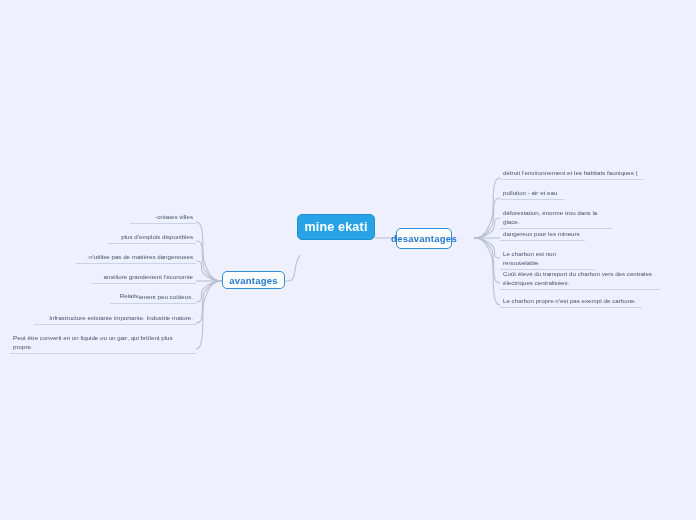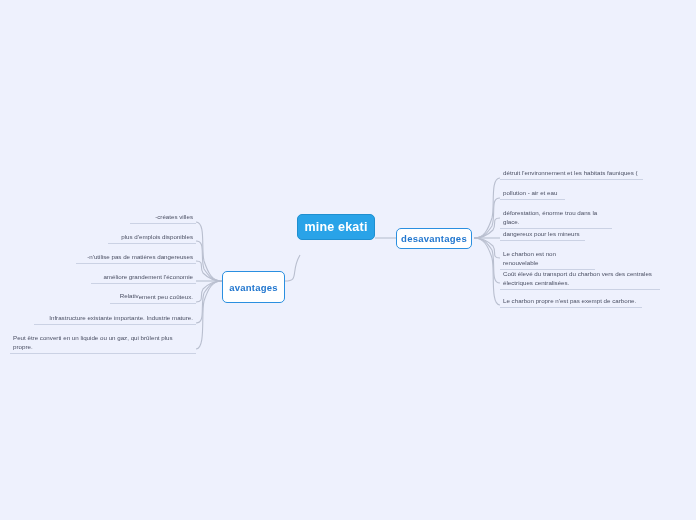--- a/index.html
+++ b/index.html
@@ -115,25 +115,25 @@
       <path d="M222,281 C212,281 207,285 203,289 C199,295 205,302 196,302"></path>
       <path d="M222,281 C212,281 208,287 204,293 C200,306 206,323 196,323"></path>
       <path d="M222,281 C212,281 208,289 204,301 C201,313 206,349 196,349"></path>
     </g>
   </svg>
 
   <div class="root-node" style="left:297px; top:214px; width:78px; height:26px;">
     <span>mine ekati</span>
   </div>
 
-  <div class="branch-node" style="left:396px; top:228px; width:76px; height:21px;">
+  <div class="branch-node" style="left:396px; top:228px; width:56px; height:21px;">
     <span>desavantages</span>
   </div>
 
-  <div class="branch-node" style="left:222px; top:271px; width:63px; height:32px;">
+  <div class="branch-node" style="left:222px; top:271px; width:63px; height:18px;">
     <span>avantages</span>
   </div>
 
   <div class="leaf leaf-right" style="left:500px; top:168px; width:143px;">
     <span>détruit l'environnement et les habitats fauniques (</span>
   </div>
 
   <div class="leaf leaf-right" style="left:500px; top:188px; width:65px;">
     <span>pollution - air et eau</span>
   </div>

